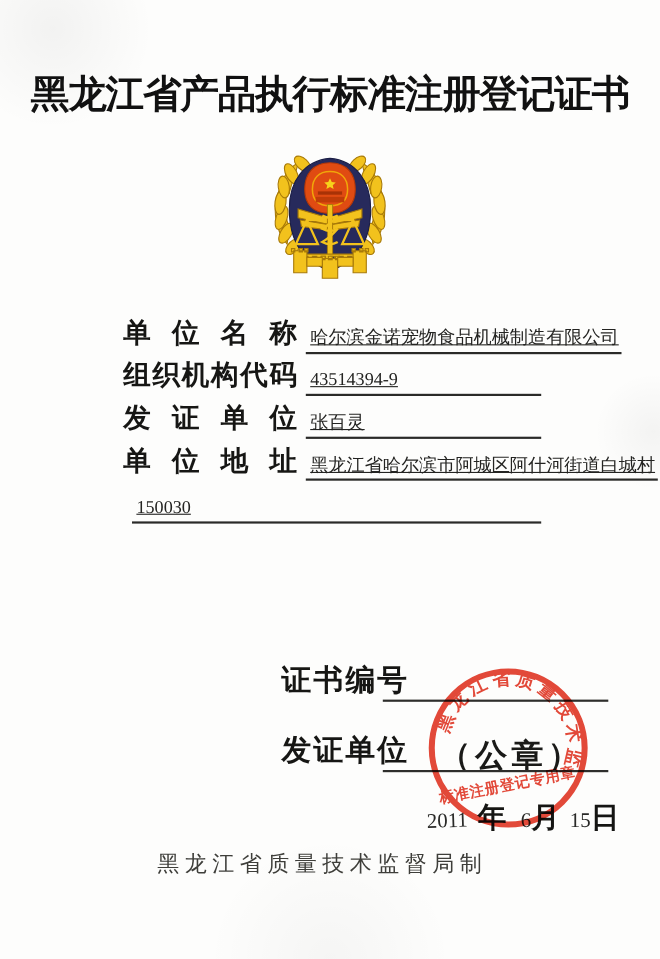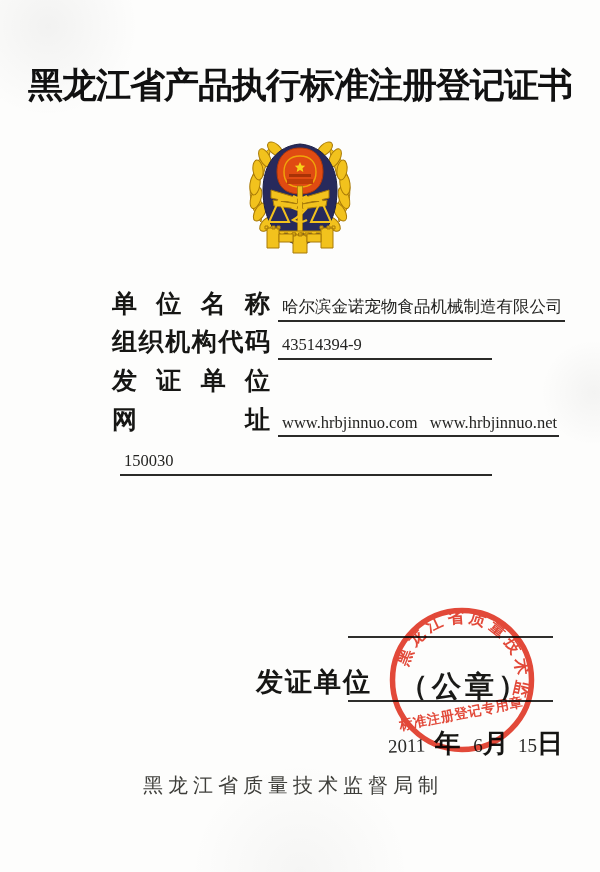--- a/index.html
+++ b/index.html
@@ -33,21 +33,21 @@
     width:158px; min-width:158px;
     font-size:25px; font-weight:bold; line-height:1.15;
     text-align:justify; text-align-last:justify; text-justify:inter-character;
     padding-bottom:3px; color:#161614;
   }
   .f-value {
     flex:1; margin-left:8px;
     border-bottom:2px solid #2a2a28;
     font-size:16.5px; line-height:1.2;
     padding:0 2px 3px 4px;
-    white-space:pre; color:#242422;
+    white-space:pre; color:#242422;text-decoration:underline;
   }
   
   .iss-label {
     position:absolute; font-size:27px; font-weight:bold;
     letter-spacing:2px; color:#161614;
   }
   .iss-line { position:absolute; border-bottom:2px solid #2e2e2c; width:205px; }
   .iss-value {
     position:absolute; font-size:29px; font-weight:bold;
     letter-spacing:4px; color:#1a1a18;
@@ -148,30 +148,32 @@
     <div class="f-row">
       <div class="f-label">单位名称</div>
       <div class="f-value">哈尔滨金诺宠物食品机械制造有限公司</div>
     </div>
     <div class="f-row">
       <div class="f-label">组织机构代码</div>
       <div class="f-value">43514394-9</div>
     </div>
     <div class="f-row">
       <div class="f-label">发证单位</div>
-    </div>
-    <div class="f-row">
-      <div class="f-label">网址</div>
-      <div class="f-value">www.hrbjinnuo.com   www.hrbjinnuo.net</div>
+      <div class="f-value">张百灵</div>
+    </div>
+    <div class="f-row">
+      <div class="f-label">单位地址</div>
+      <div class="f-value">黑龙江省哈尔滨市阿城区阿什河街道白城村</div>
     </div>
     <div class="f-row">
       <div class="f-value">150030</div>
     </div>
   </div>
 
+  <div class="iss-label" id="cert-number-label">证书编号</div>
   <div class="iss-line" id="cert-number-line"></div>
 
   <div class="iss-label" id="issuer-label">发证单位</div>
   <div class="iss-value" id="issuer-value">（公章）</div>
   <div class="iss-line" id="issuer-line"></div>
 
   <div class="date-row">
     <span class="date-num" id="date-year">2011</span>
     <span class="dgap1"></span>
     <span class="date-unit">年</span>

